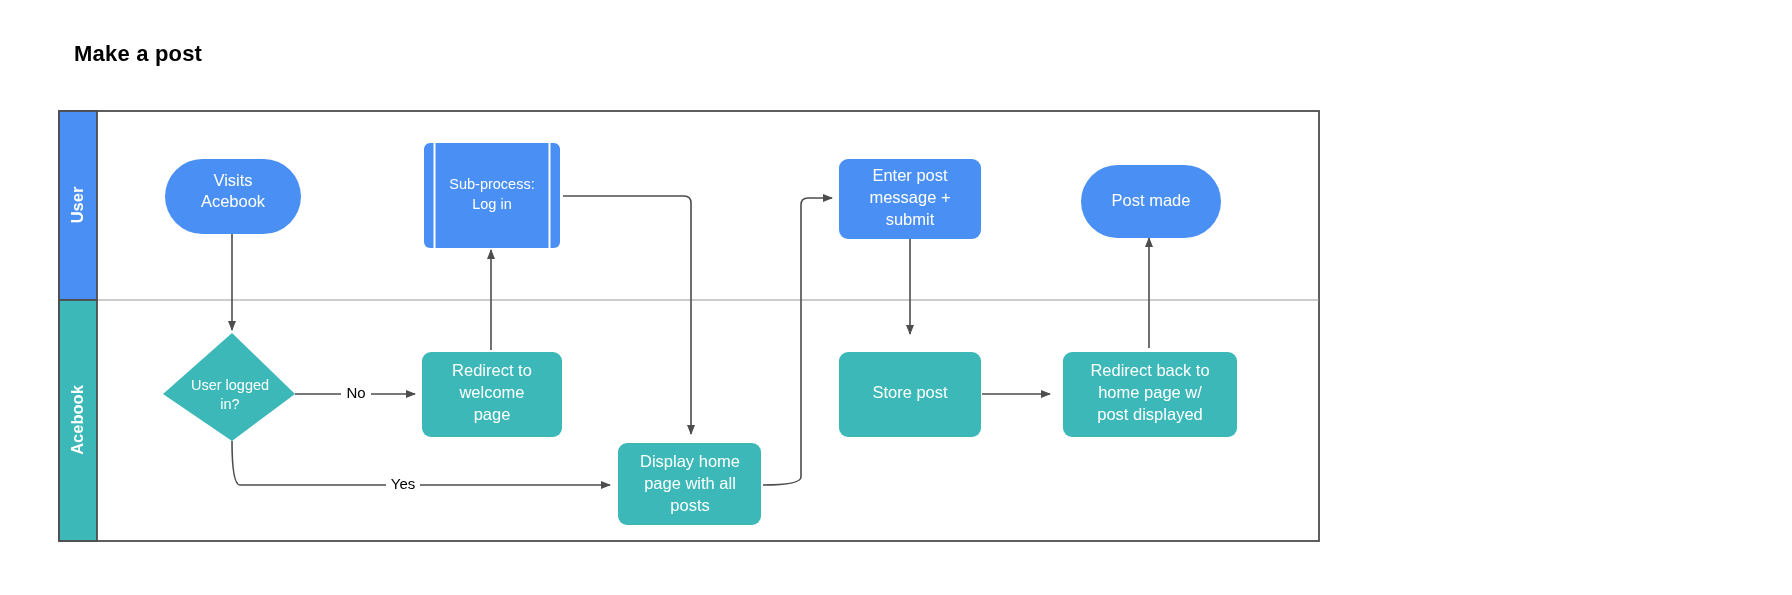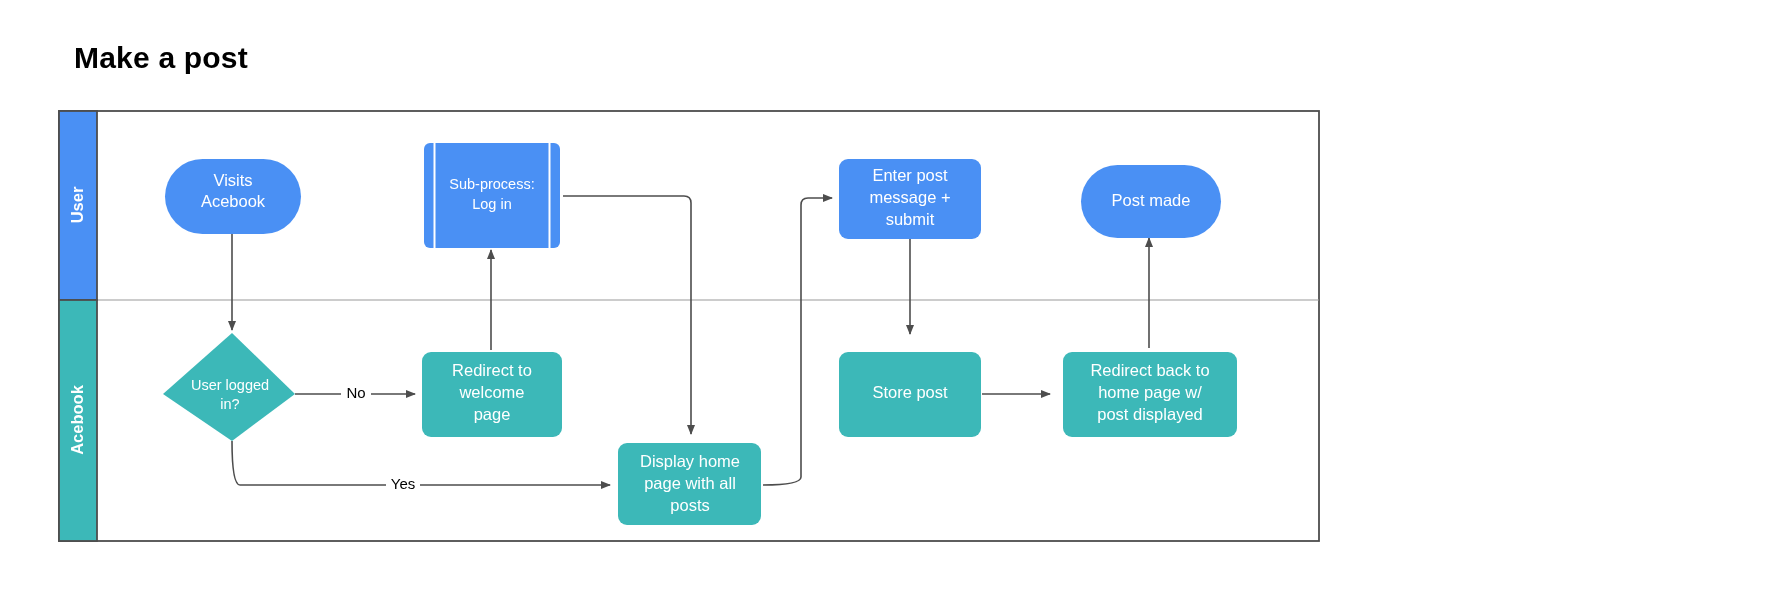--- a/index.html
+++ b/index.html
@@ -16,21 +16,21 @@
   }
   #page {
     position: relative;
     width: 1792px;
     height: 595px;
   }
   #diagram-title {
     position: absolute;
     left: 74px;
     top: 41px;
-    font-size: 30px;
+    font-size: 22px;
     font-weight: bold;
     color: #000000;
     letter-spacing: 0.2px;
   }
   svg#flow {
     position: absolute;
     left: 0;
     top: 0;
     width: 1792px;
     height: 595px;

